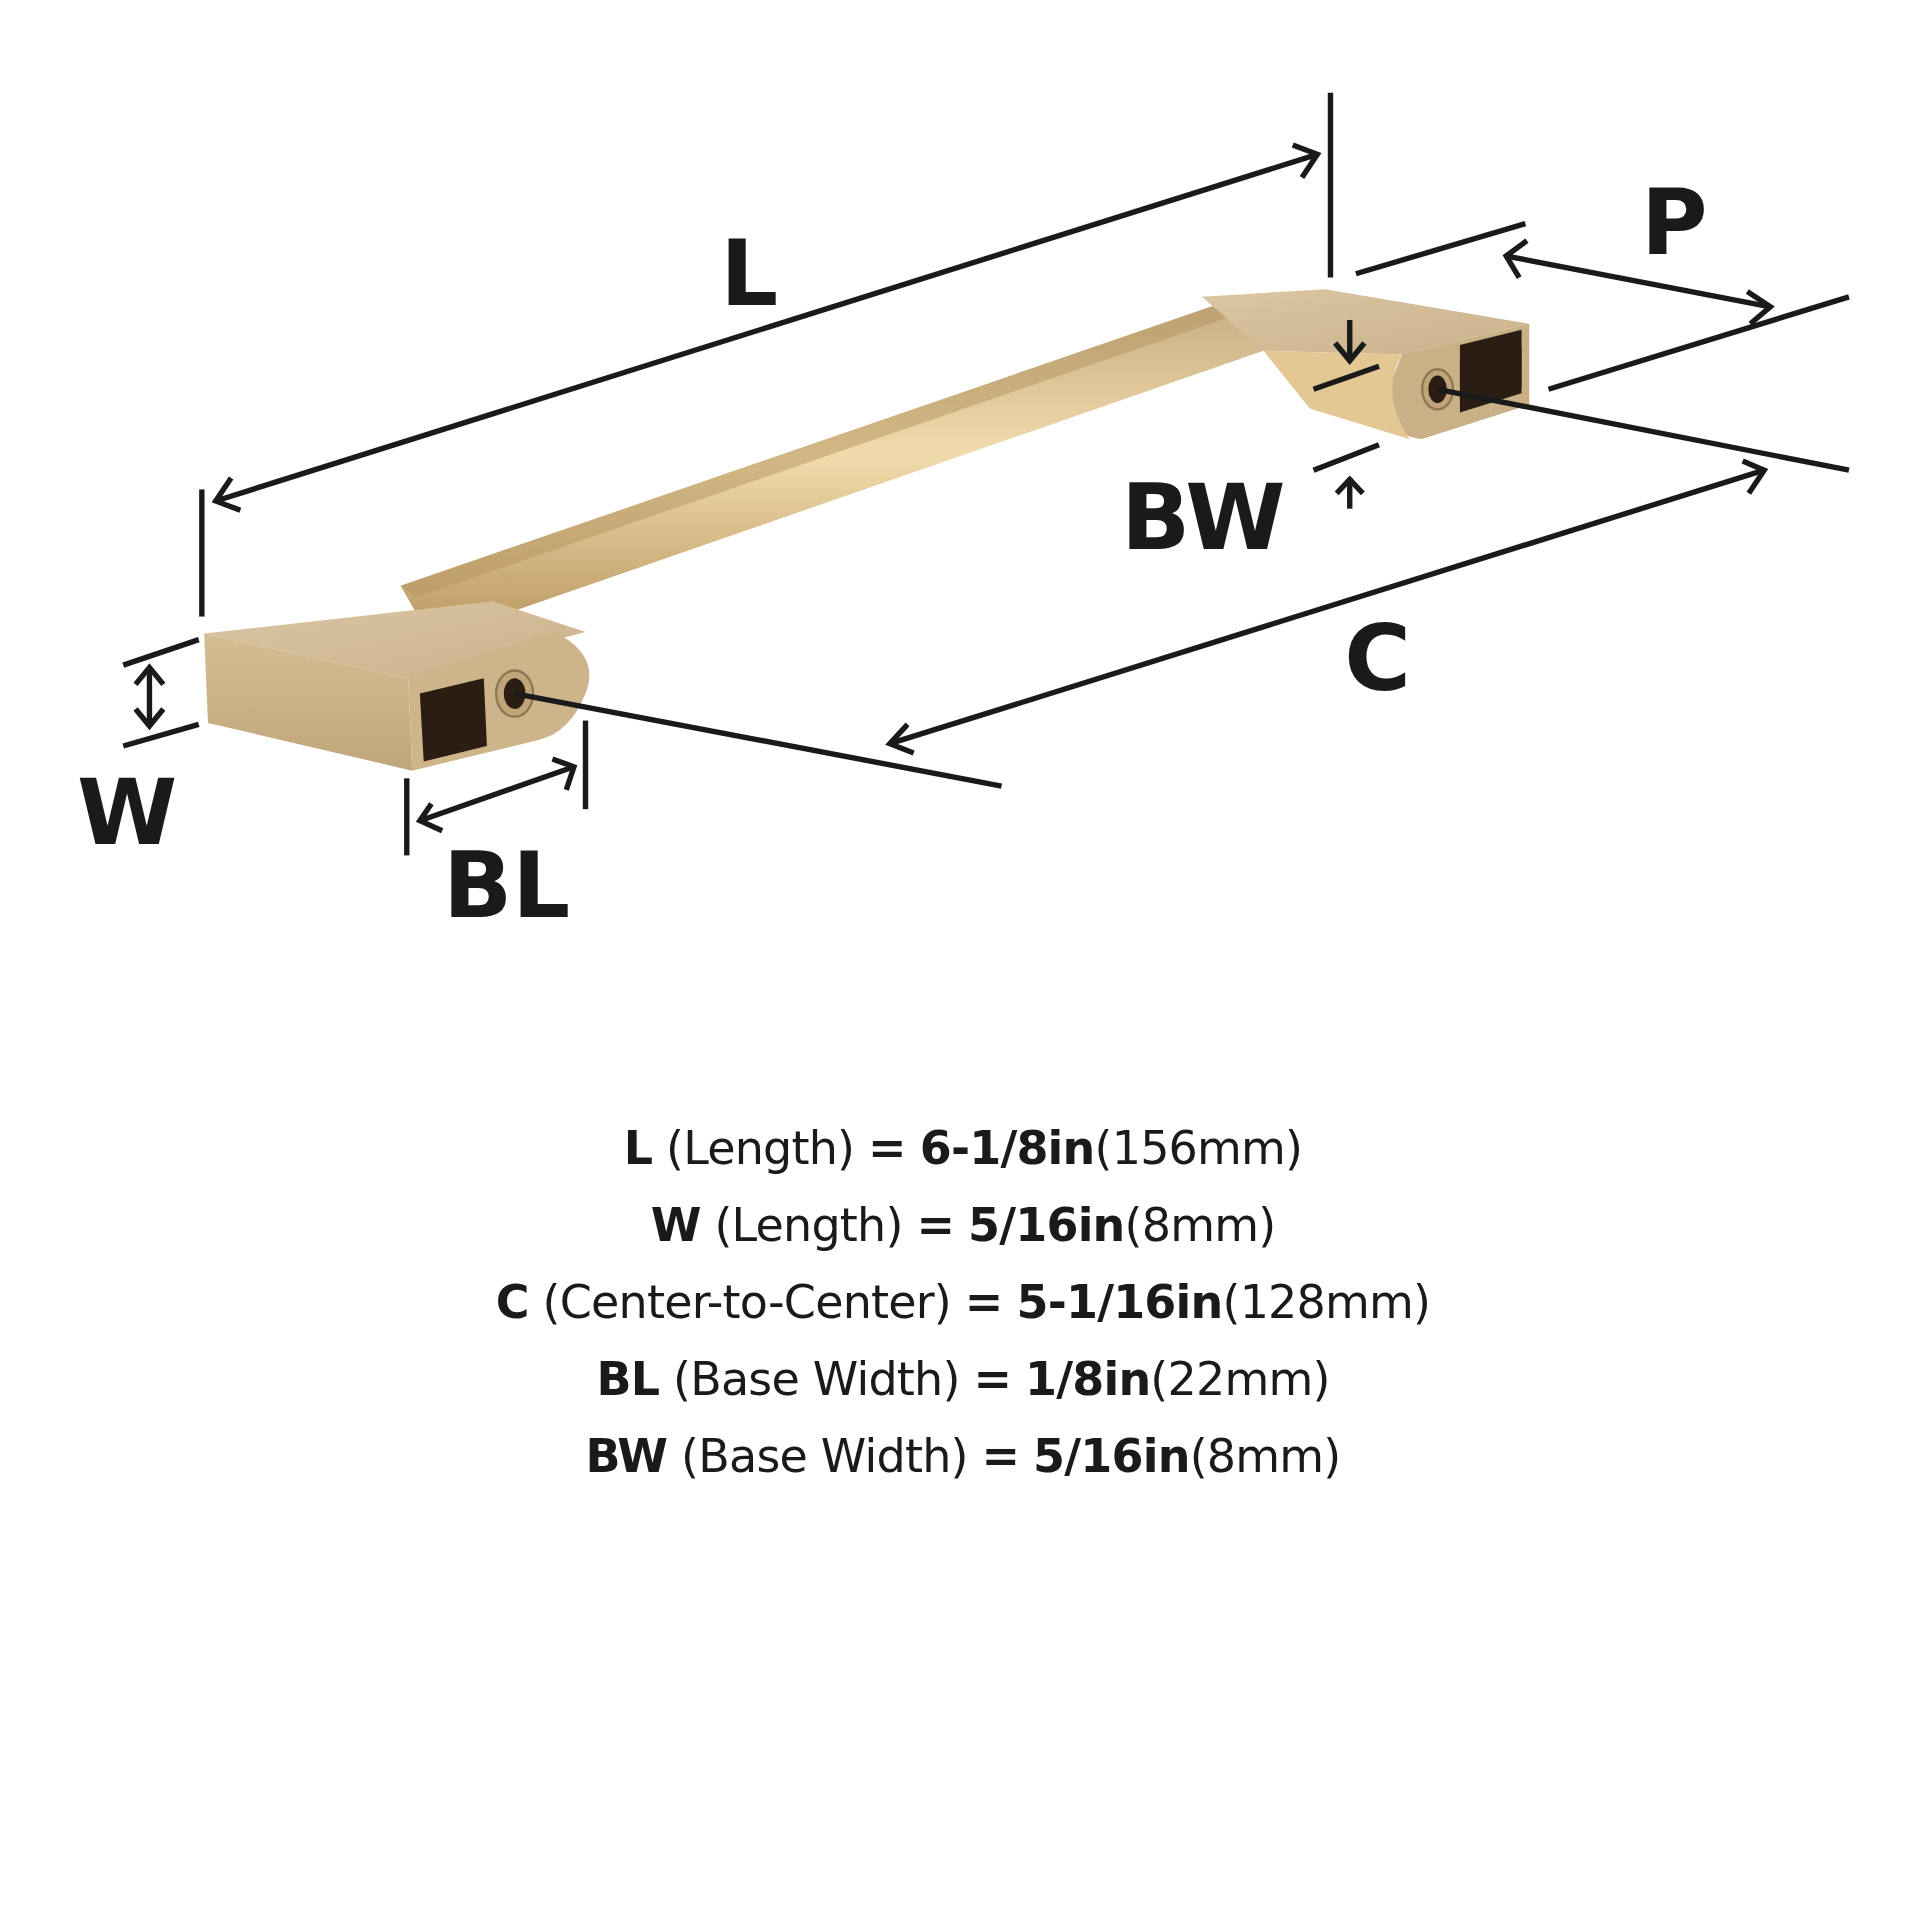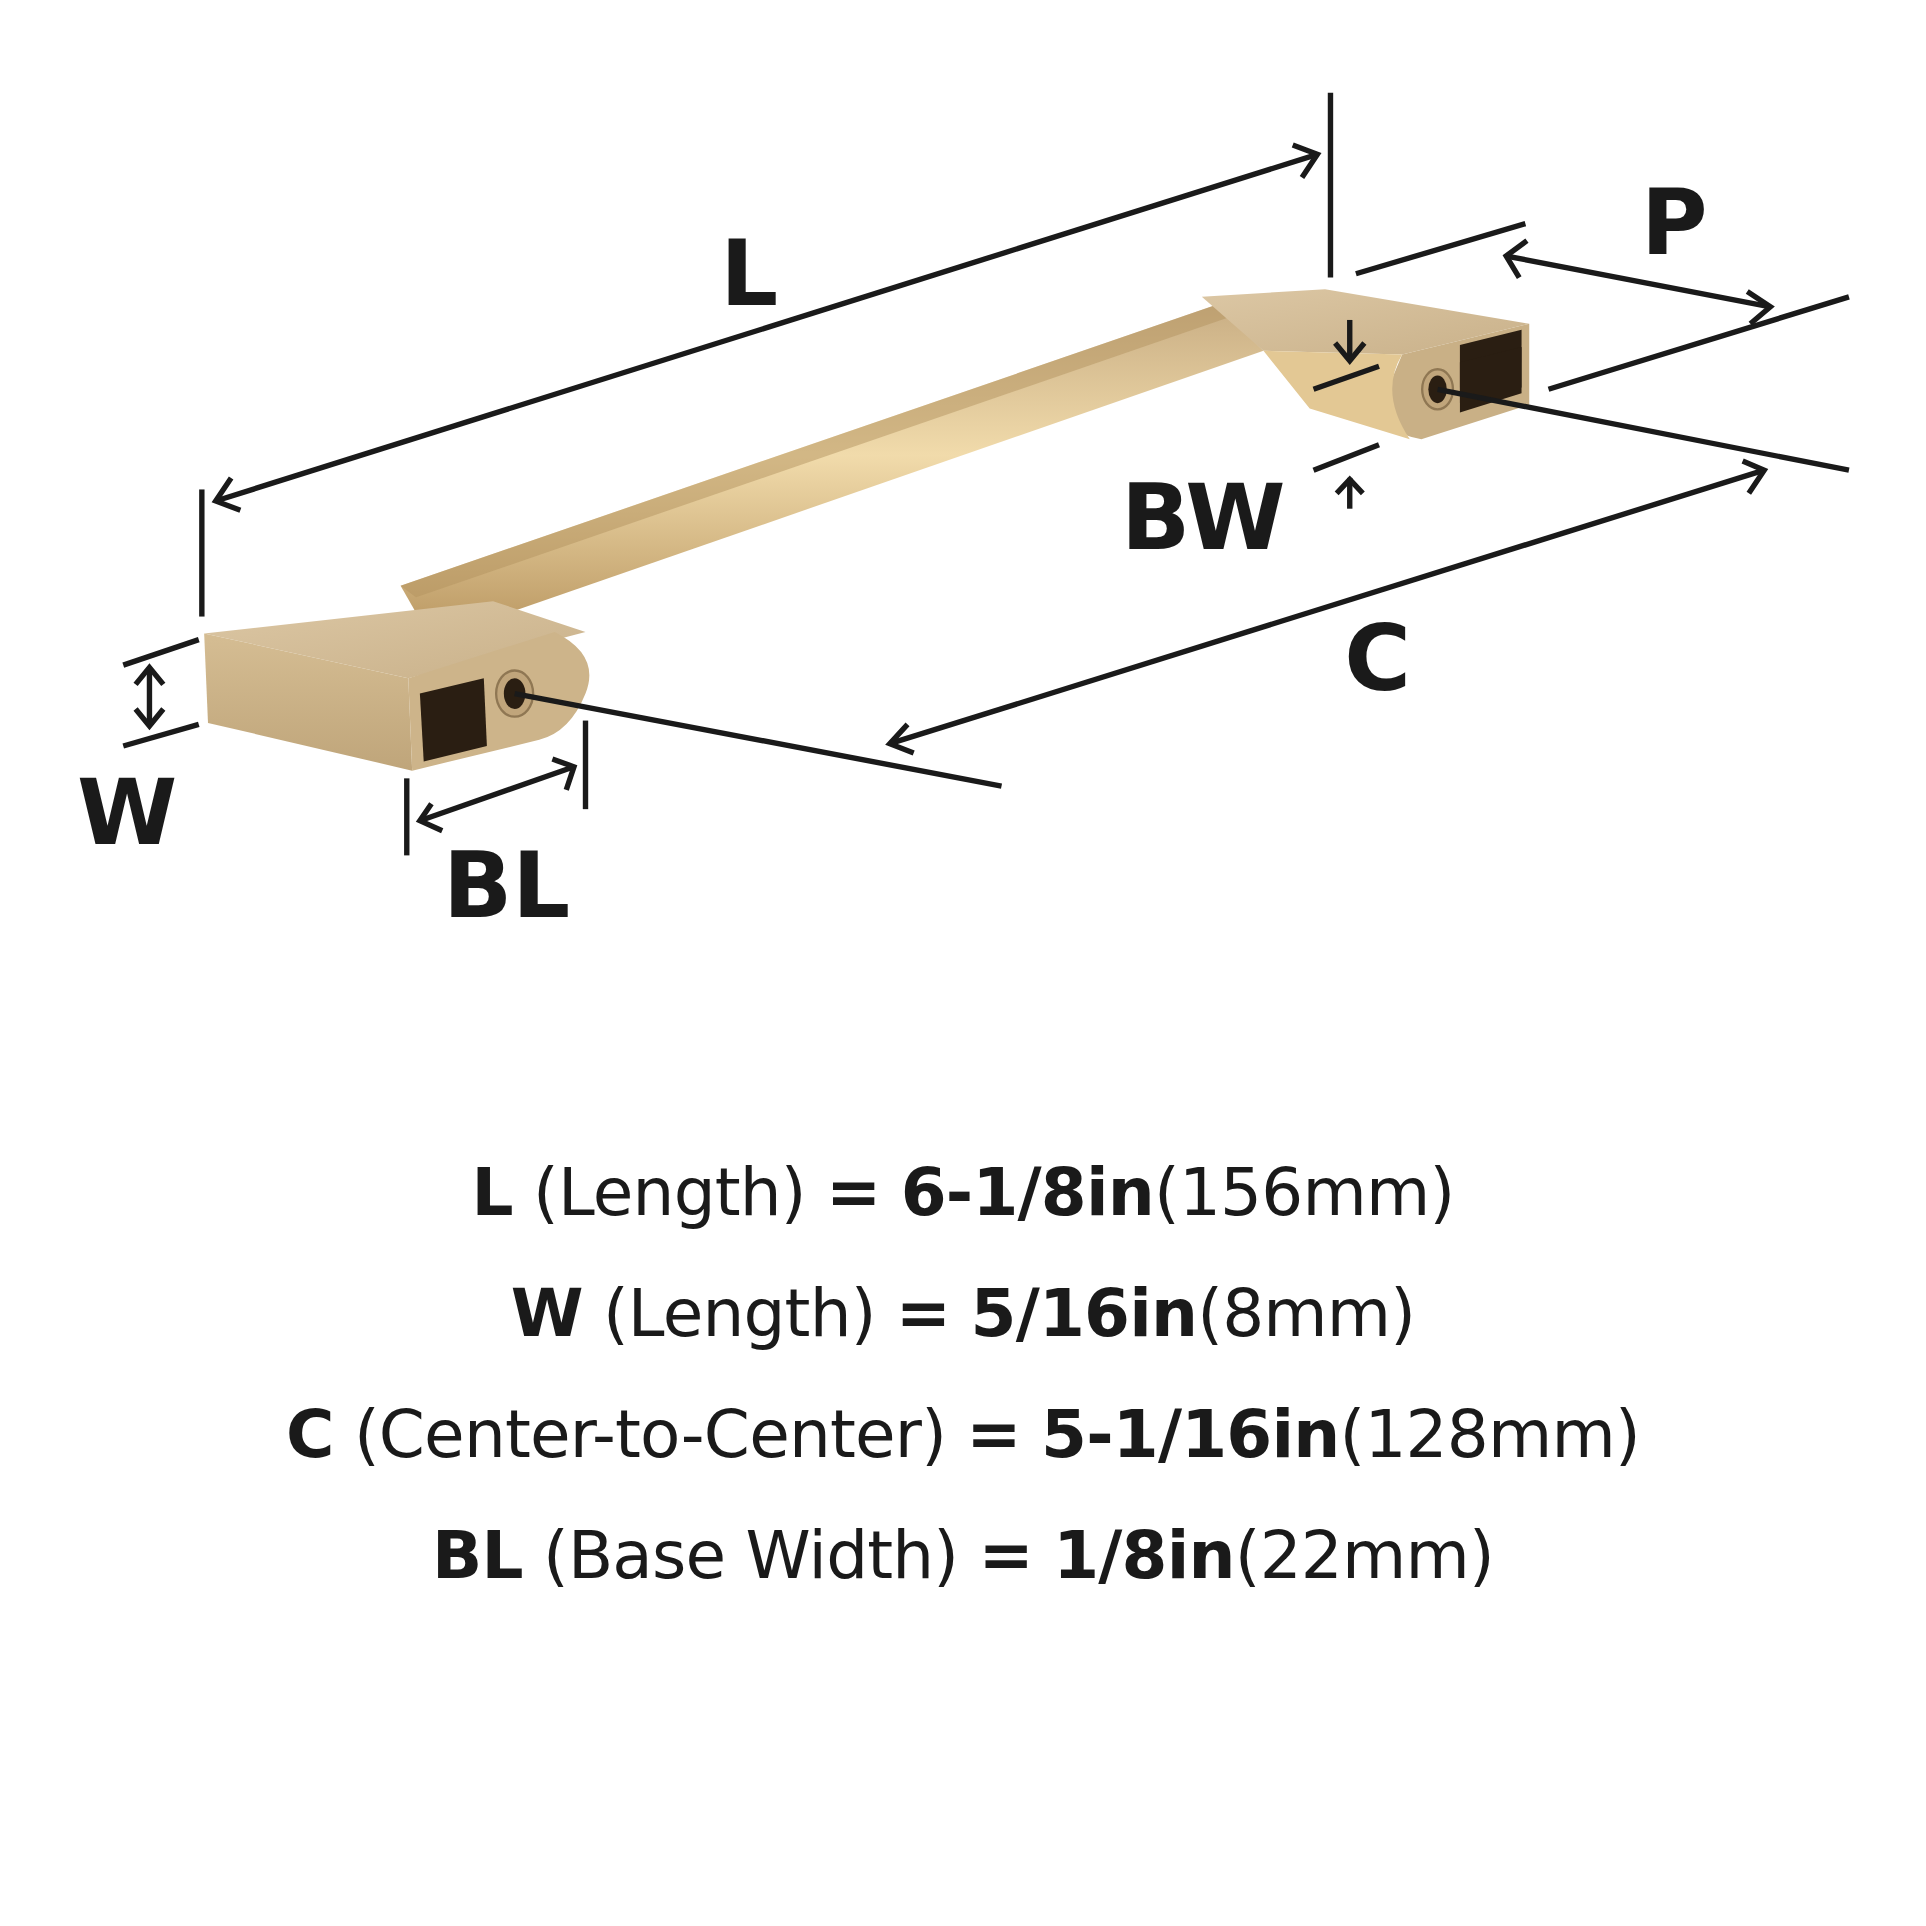--- a/index.html
+++ b/index.html
@@ -1,20 +1,20 @@
 <!DOCTYPE html>
 <html style="font-size:12.3px"><head>
 <meta charset="utf-8">
 <style>
   html,body{margin:0;padding:0;background:#ffffff;}
   body{width:1926px;height:1926px;position:relative;overflow:hidden;font-family:"DejaVu Sans","Liberation Sans",sans-serif;color:#1a1a1a;}
   #drawing{position:absolute;left:0;top:0;width:1926px;height:1002px;}
   .lbl{font-family:"DejaVu Sans","Liberation Sans",sans-serif;font-weight:bold;fill:#1a1a1a;}
   #specs{position:absolute;left:0;top:1110px;width:1926px;text-align:center;}
-  .spec-row{height:77px;line-height:77px;font-size:66px;letter-spacing:-0.8px;white-space:nowrap;margin-top:44px;}
+  .spec-row{height:77px;line-height:77px;font-size:46px;letter-spacing:-0.8px;white-space:nowrap;}
   .spec-row .code{font-weight:bold;}
   .spec-row .name{font-weight:normal;}
   .spec-row .eq{font-weight:bold;}
   .spec-row .inch{font-weight:bold;}
   .spec-row .mm{font-weight:normal;}
 </style>
 </head>
 <body>
 
 <svg id="drawing" viewBox="0 0 2500 1300" xmlns="http://www.w3.org/2000/svg">
@@ -125,14 +125,20 @@
     <span class="name">(Center-to-Center)</span>
     <span class="eq">=</span>
     <span class="inch">5-1/16in</span><span class="mm">(128mm)</span>
   </div>
   <div class="spec-row">
     <span class="code">BL</span>
     <span class="name">(Base Width)</span>
     <span class="eq">=</span>
     <span class="inch">1/8in</span><span class="mm">(22mm)</span>
   </div>
+  <div class="spec-row">
+    <span class="code">BW</span>
+    <span class="name">(Base Width)</span>
+    <span class="eq">=</span>
+    <span class="inch">5/16in</span><span class="mm">(8mm)</span>
+  </div>
 </div>
 
 
 </body></html>

